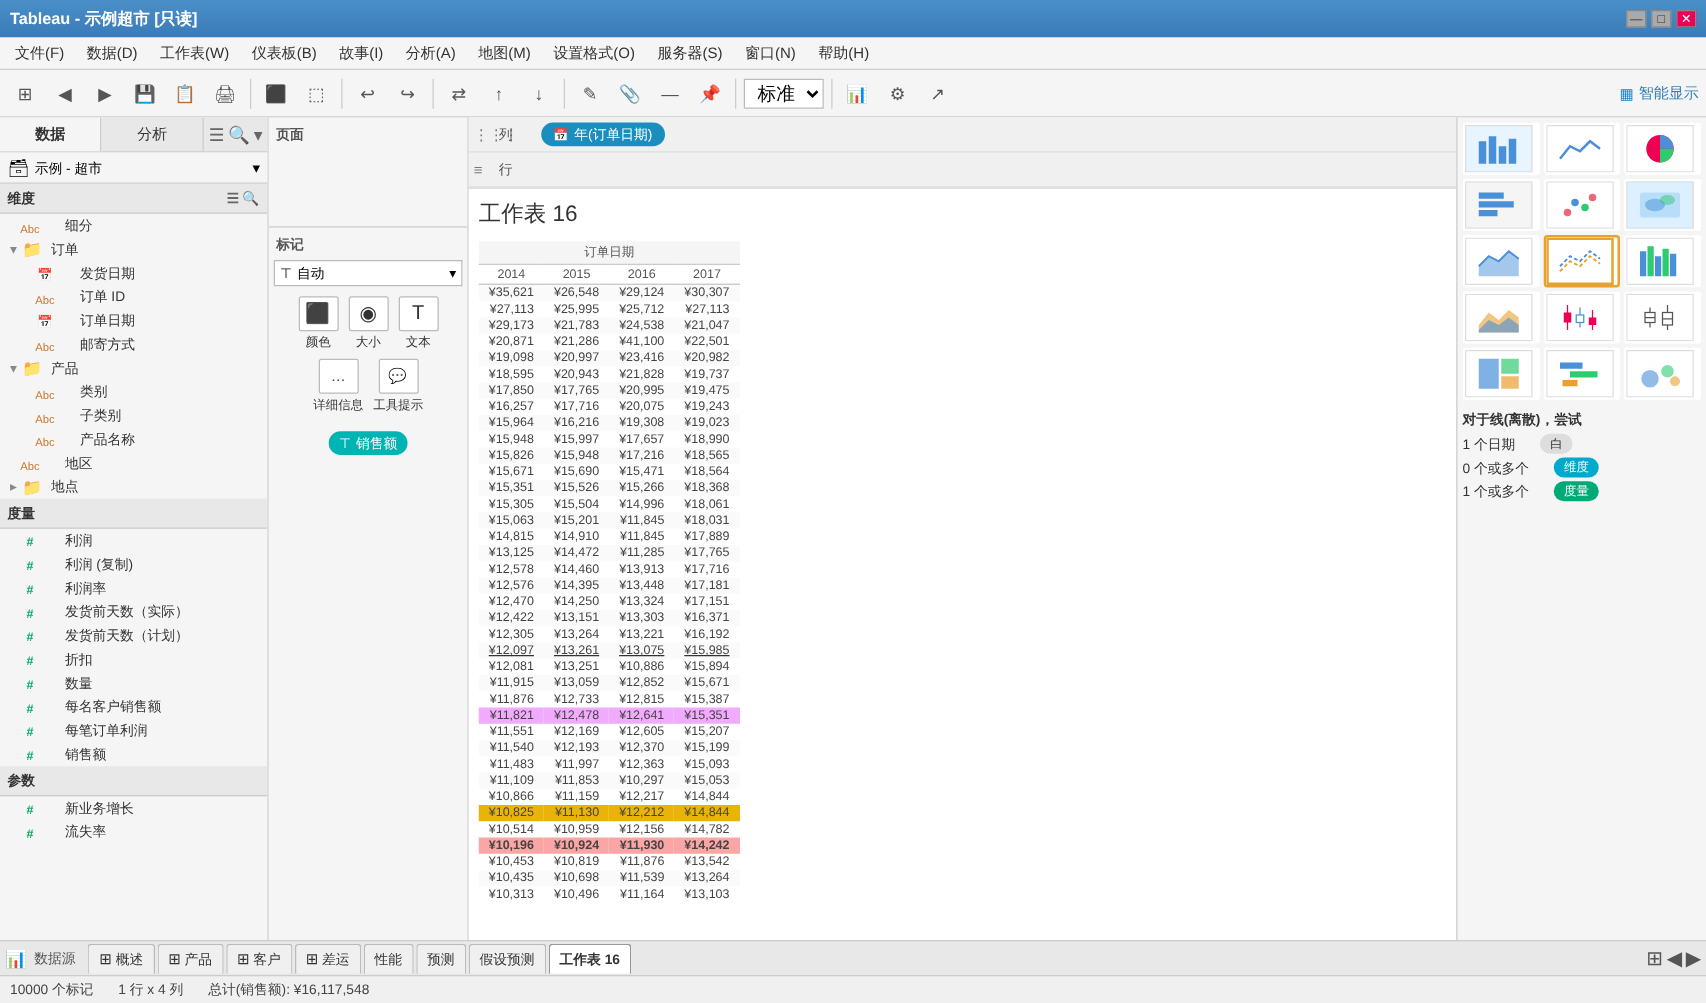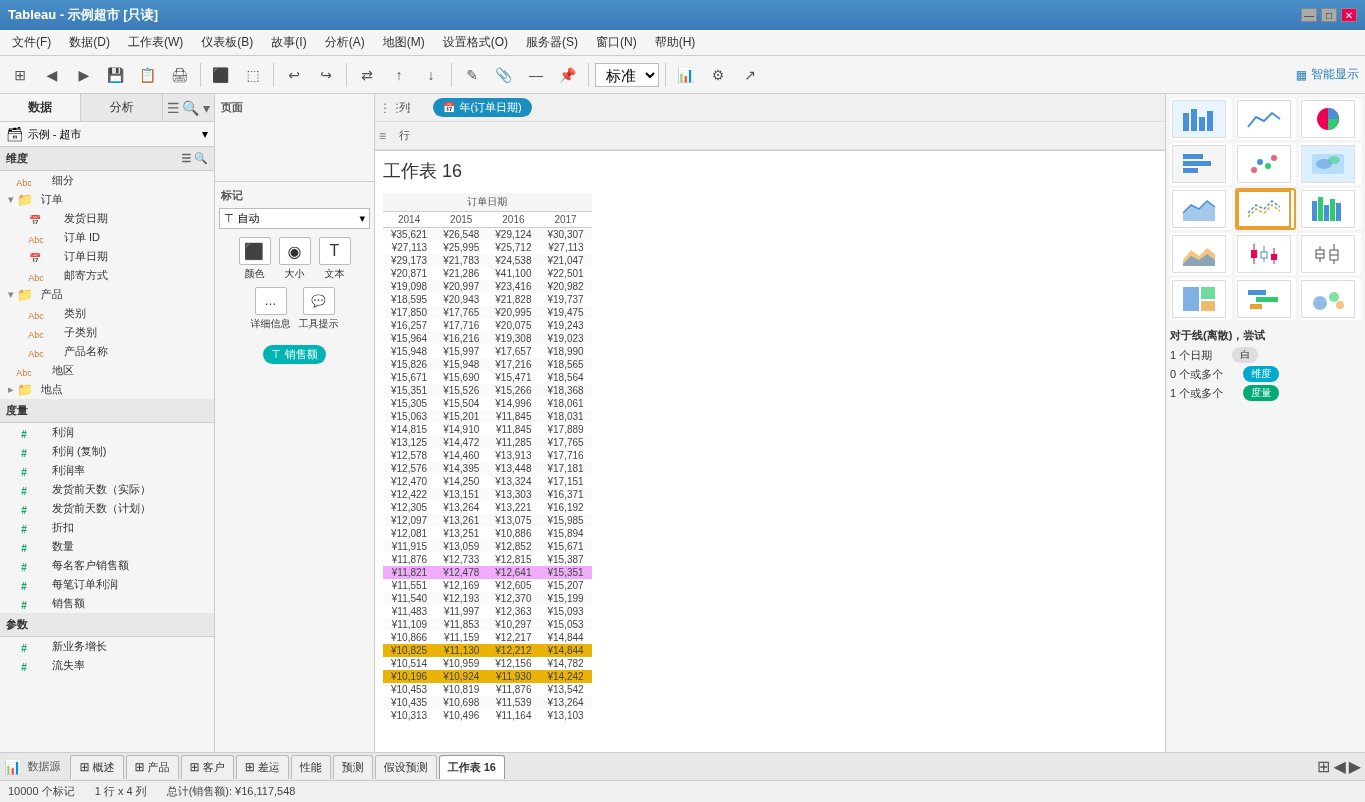--- a/index.html
+++ b/index.html
@@ -826,21 +826,21 @@
               <td>¥13,151</td>
               <td>¥13,303</td>
               <td>¥16,371</td>
             </tr>
             <tr>
               <td>¥12,305</td>
               <td>¥13,264</td>
               <td>¥13,221</td>
               <td>¥16,192</td>
             </tr>
-            <tr style="background: rgb(250, 250, 250);">
+            <tr style="background: rgb(250, 250, 250); text-decoration: underline;">
               <td>¥12,097</td>
               <td>¥13,261</td>
               <td>¥13,075</td>
               <td>¥15,985</td>
             </tr>
             <tr>
               <td>¥12,081</td>
               <td>¥13,251</td>
               <td>¥10,886</td>
               <td>¥15,894</td>
@@ -898,21 +898,21 @@
               <td>¥11,130</td>
               <td>¥12,212</td>
               <td>¥14,844</td>
             </tr>
             <tr>
               <td>¥10,514</td>
               <td>¥10,959</td>
               <td>¥12,156</td>
               <td>¥14,782</td>
             </tr>
-            <tr style="background: #eab308;">
+            <tr style="background: #fca5a5; font-weight: bold;">
               <td>¥10,196</td>
               <td>¥10,924</td>
               <td>¥11,930</td>
               <td>¥14,242</td>
             </tr>
             <tr>
               <td>¥10,453</td>
               <td>¥10,819</td>
               <td>¥11,876</td>
               <td>¥13,542</td>

